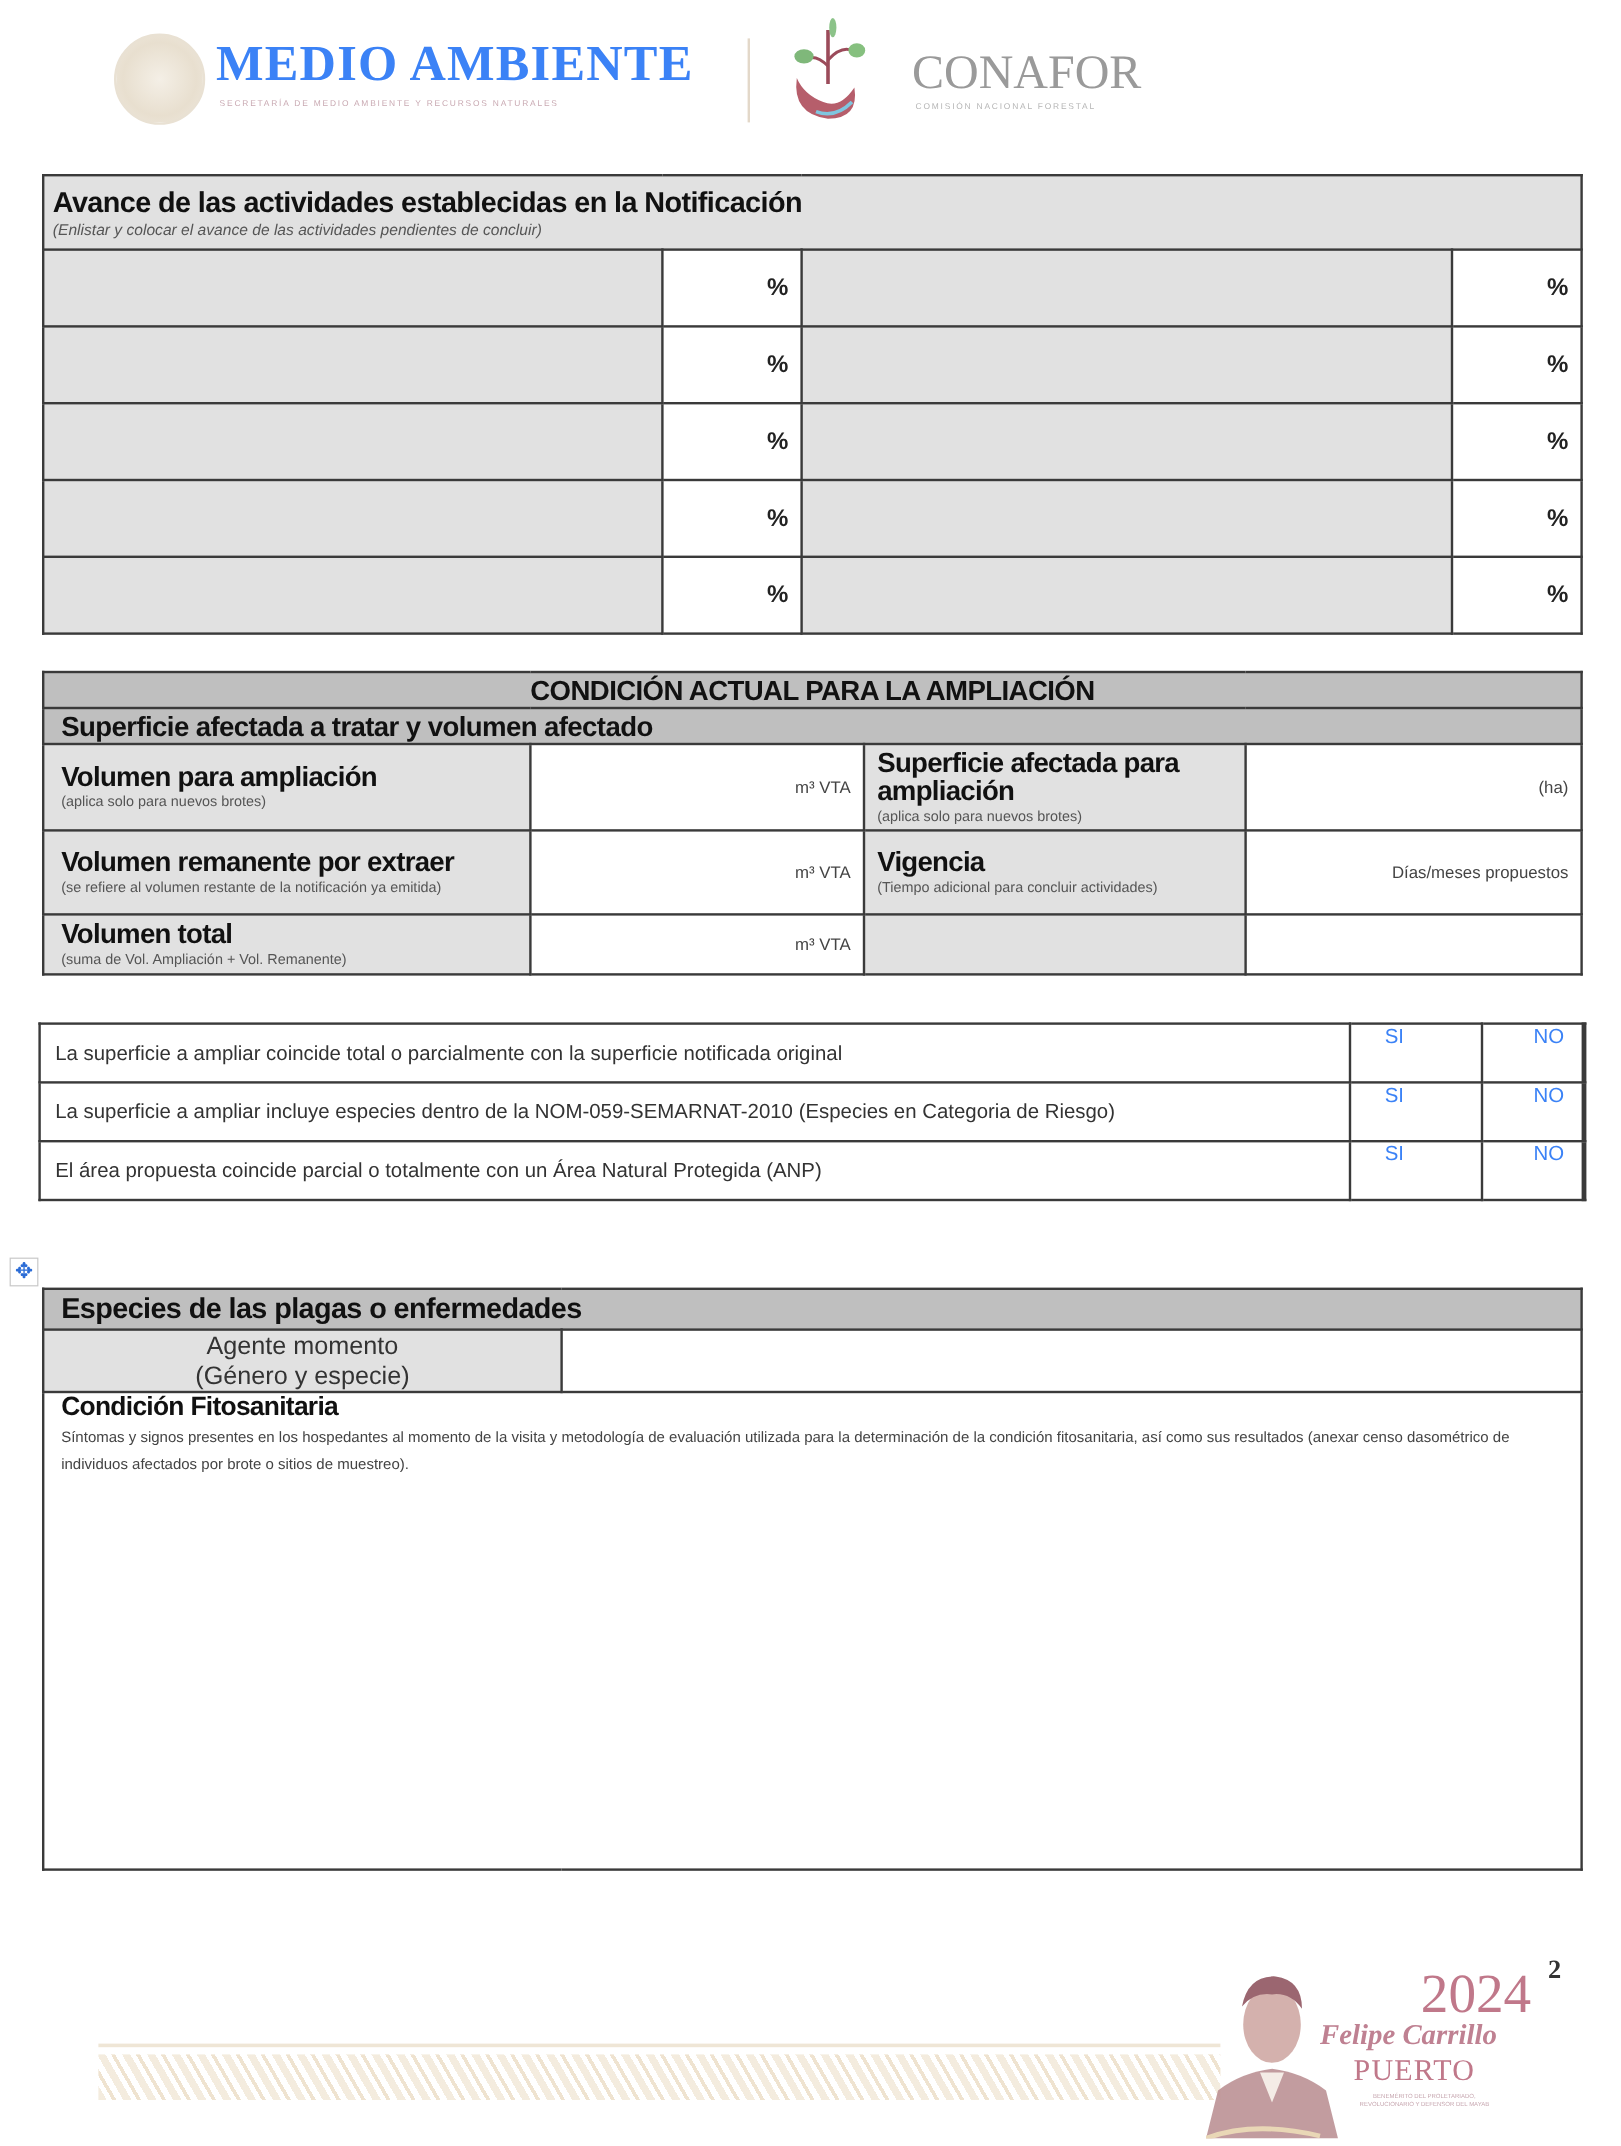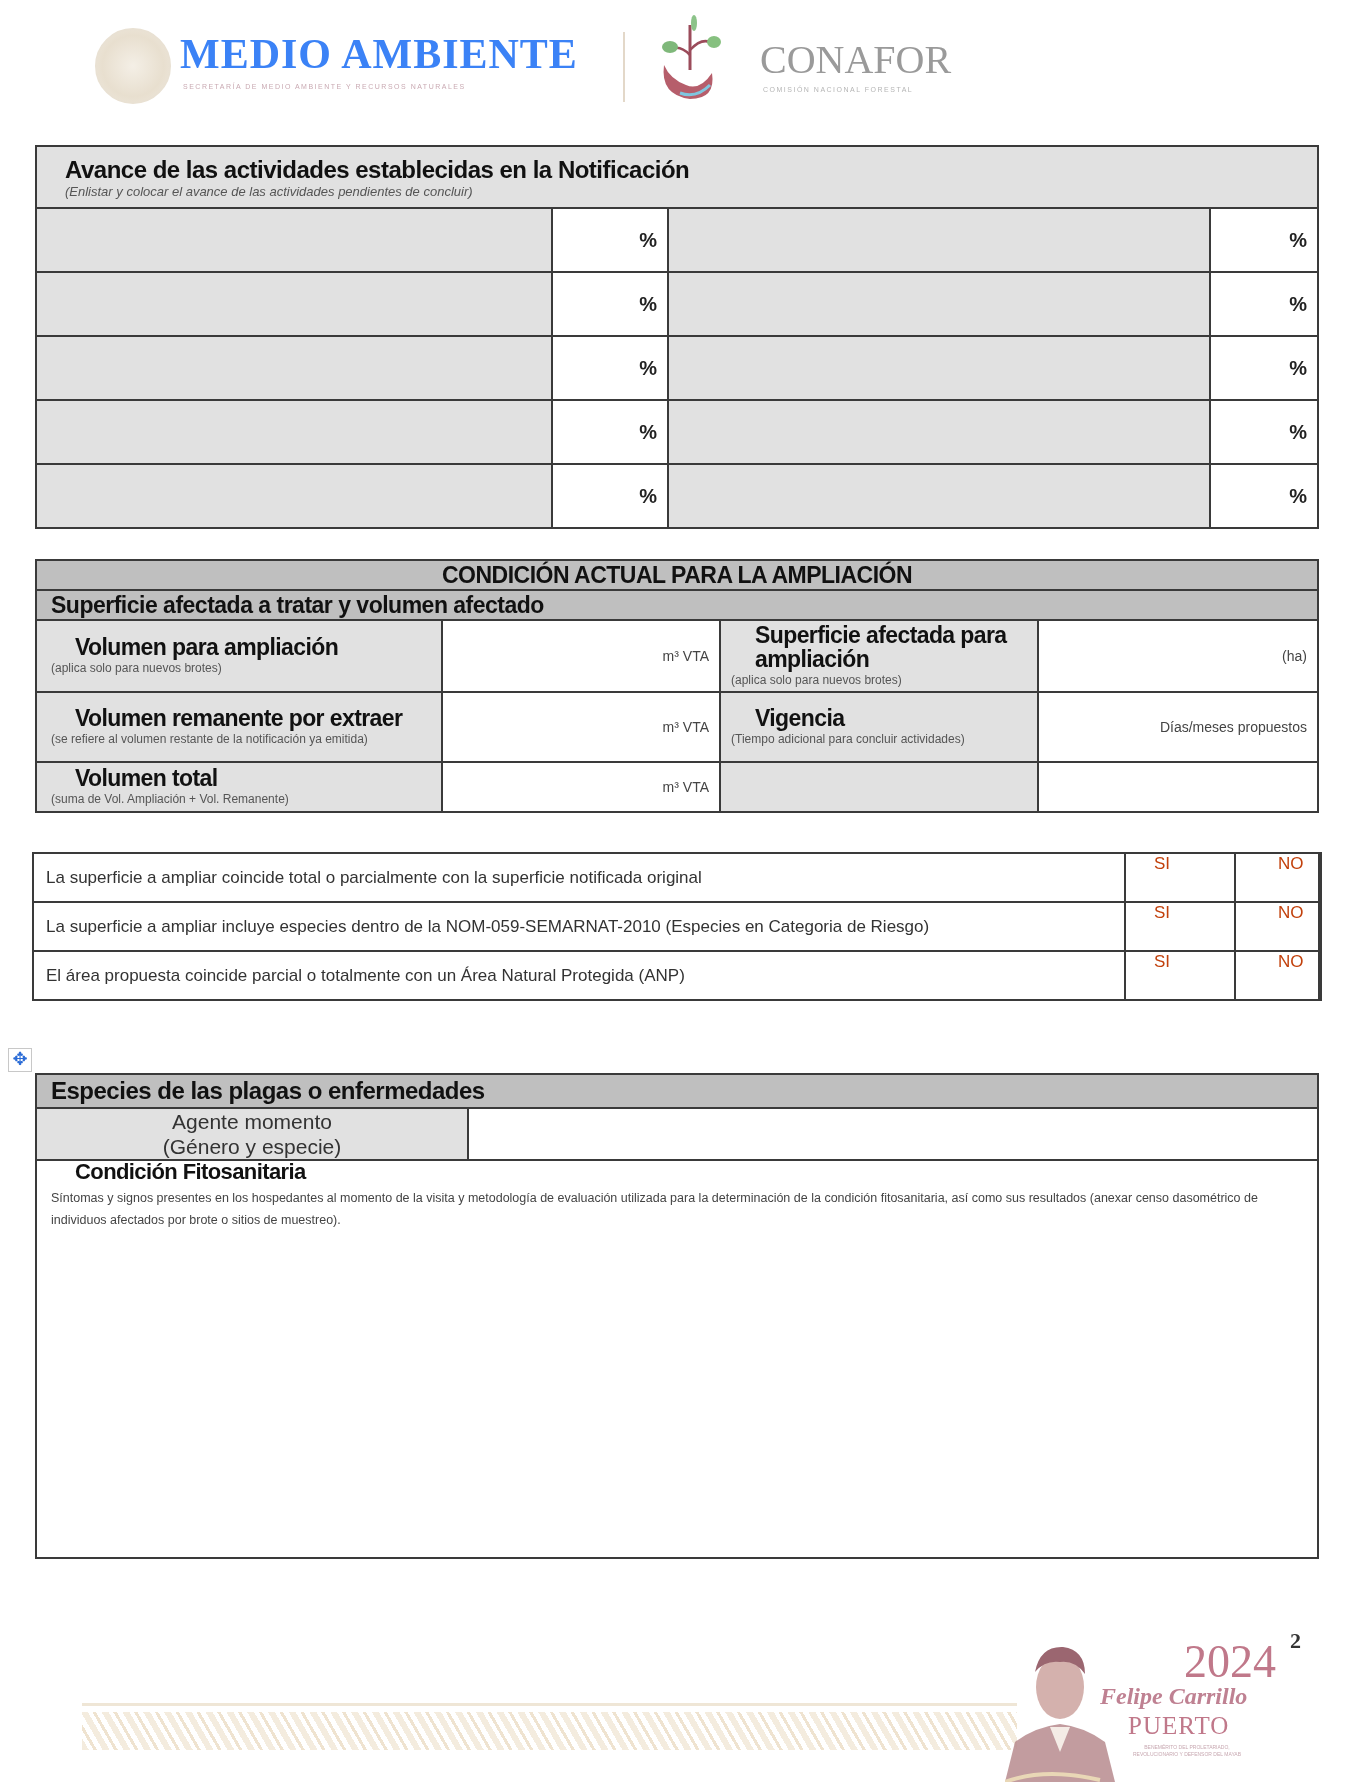--- a/index.html
+++ b/index.html
@@ -21,26 +21,26 @@
 
   
   table { border-collapse:collapse; position:absolute; }
   td, th { border:2px solid #3a3a3a; padding:0; }
   .gray { background:#e1e1e1; }
   .dgray { background:#bfbfbf; }
   .white { background:#fff; }
   .sec-title { font-weight:bold; font-size:24px; color:#111; letter-spacing:-0.5px; }
   .sec-sub { font-style:italic; font-size:13px; color:#555; }
   .pct { text-align:right; font-weight:bold; font-size:20px; padding-right:10px; color:#222; }
-  .lbl-b { font-weight:bold; font-size:23px; color:#111; letter-spacing:-0.6px; line-height:24px;margin-left:24px; }
+  .lbl-b { font-weight:bold; font-size:23px; color:#111; letter-spacing:-0.6px; line-height:24px; }
   .lbl-s { font-size:12px; color:#555; line-height:18px; }
   .unit { text-align:right; font-size:14px; color:#444; padding-right:10px; }
   .th-c { text-align:center; font-weight:bold; font-size:18px; color:#333; }
   .row-txt { font-size:17px; color:#333; line-height:22px; padding:0 10px 0 12px; }
-  .sino { font-size:17px; color:#c2410c; vertical-align:top; }
+  .sino { font-size:17px; color:#3b82f6; vertical-align:top; }
 
   .move-handle { left:8px; top:1048px; width:22px; height:22px; border:1px solid #c8c8c8; background:#fff;
                  color:#2b6cd6; font-size:18px; line-height:20px; text-align:center; }
 
   
   .footer-line { left:82px; top:1703px; width:935px; height:3px; background:#efe6d6; }
   .footer-pattern { left:82px; top:1712px; width:935px; height:38px;
     background:repeating-linear-gradient(60deg,#f1e7d6 0 6px,#fff 6px 10px,#ebdcc4 10px 13px,#fff 13px 18px); opacity:0.8; }
   .portrait { left:1005px; top:1632px; width:110px; height:150px; }
   .yr { left:1184px; top:1635px; font-family:"Liberation Serif","DejaVu Serif",serif; font-size:46px; color:#c0788a; }
@@ -67,21 +67,21 @@
     <path d="M14 50 Q10 80 40 84 Q66 84 62 58 Q50 76 36 70 Q20 64 14 50Z" fill="#b65e6b"></path>
     <path d="M30 78 Q46 84 60 70" stroke="#7fc6df" stroke-width="3" fill="none"></path>
   </svg>
   <div class="conafor-title">CONAFOR</div>
   <div class="conafor-sub">COMISIÓN NACIONAL FORESTAL</div>
 </div>
 
 <table style="left:35px; top:145px; width:1284px;">
   <tbody>
       <tr style="height:62px;">
-    <td colspan="4" class="gray" style="padding-left:28px;">
+    <td colspan="4" class="gray" style="padding-left:7px;">
       <div class="sec-title">Avance de las actividades establecidas en la Notificación</div>
       <div class="sec-sub">(Enlistar y colocar  el avance de las actividades pendientes de concluir)</div>
     </td>
   </tr>
   <tr style="height:64px;">
     <td class="gray" style="width:514px;"></td>
     <td class="white pct" style="width:104px;">%</td>
     <td class="gray" style="width:540px;"></td>
     <td class="white pct">%</td>
   </tr>

